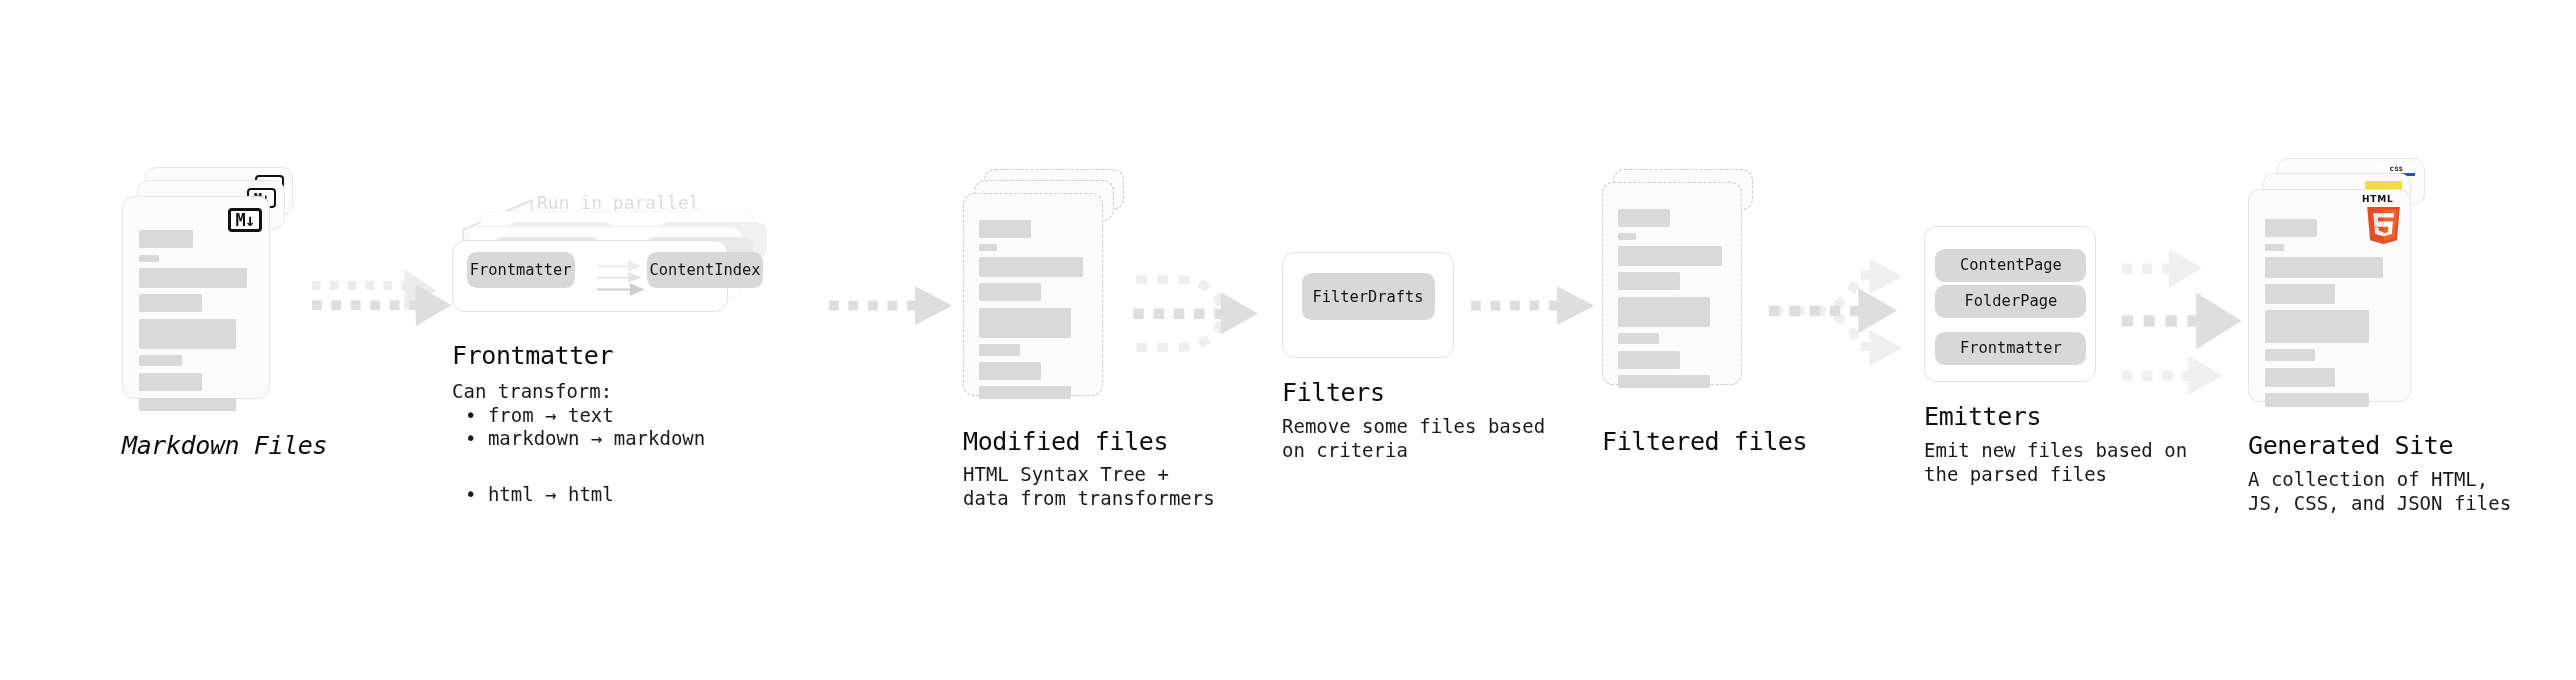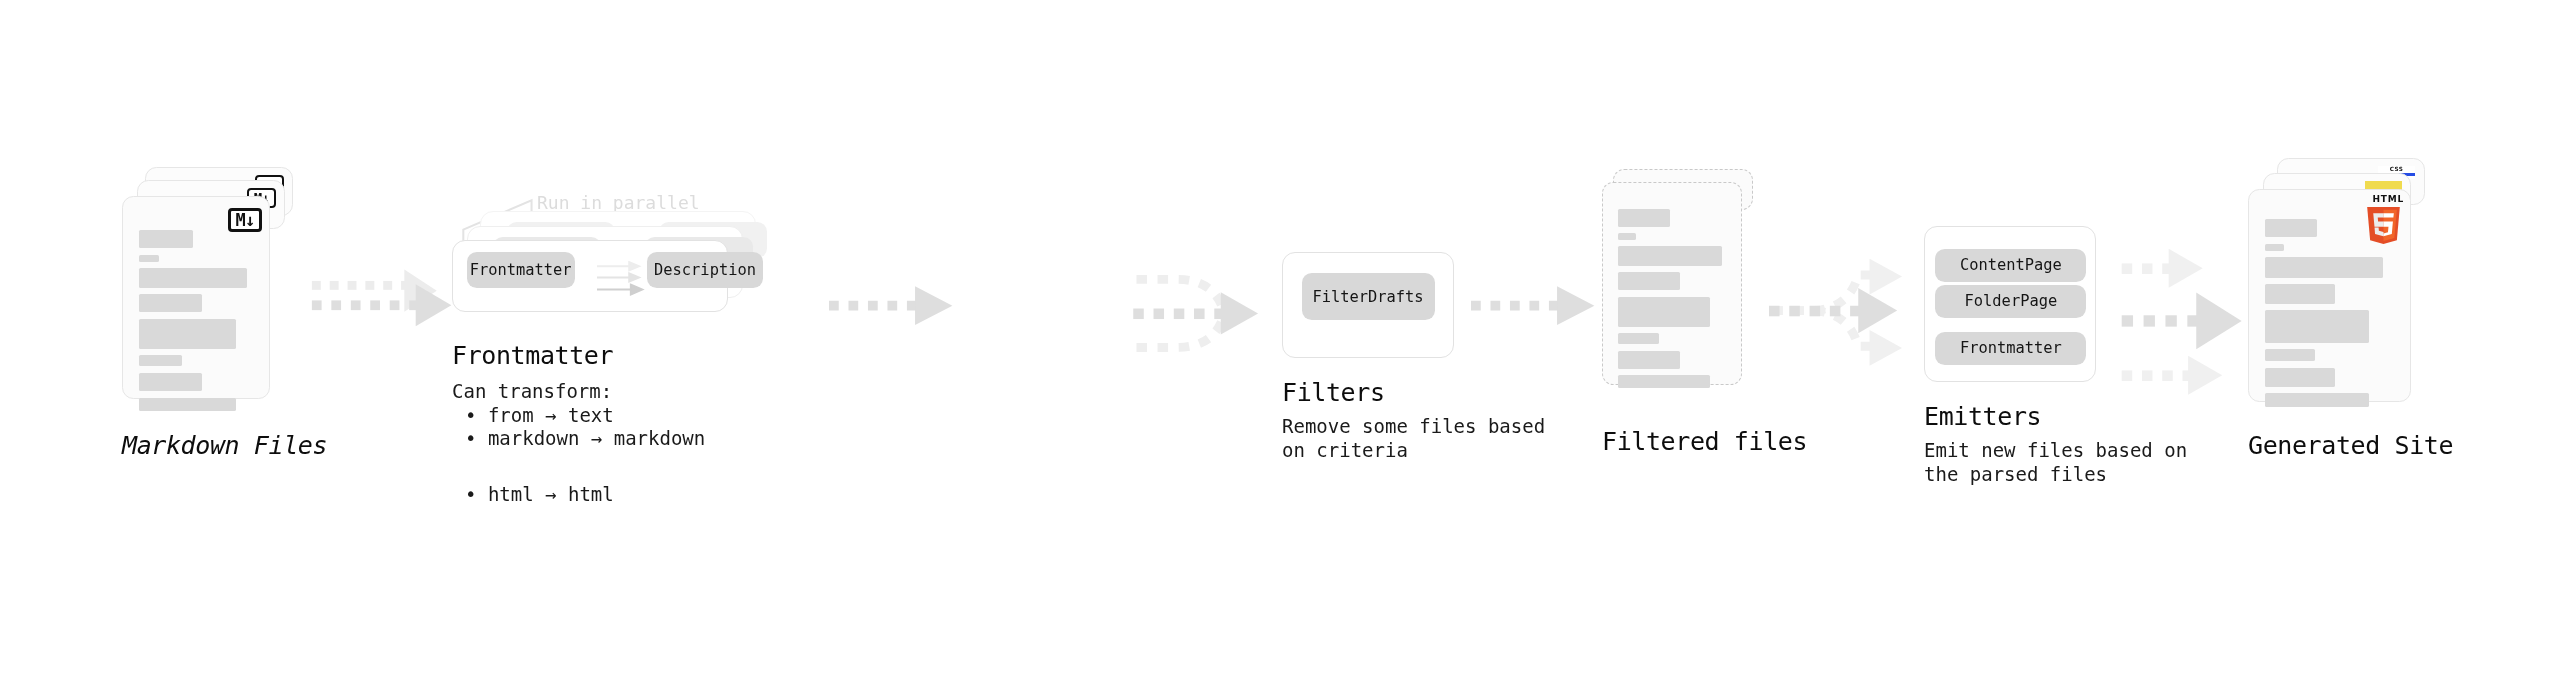--- a/index.html
+++ b/index.html
@@ -21,21 +21,21 @@
 
   
   .md-badge{position:absolute;width:34px;height:24.4px;border:3.3px solid #111;
       border-radius:4.1px;background:#fff;display:flex;align-items:center;
       justify-content:center;font-weight:bold;font-size:17px;color:#111;
       line-height:1;letter-spacing:-0.8px;box-sizing:border-box;}
   .md-badge.sm{width:29px;height:20.3px;border-width:2.4px;font-size:14px;}
 
   
   .h5{position:absolute;width:42px;height:49px;}
-  .h5 .cap{font-size:9px;font-weight:bold;color:#111;text-align:right;
+  .h5 .cap{font-size:9px;font-weight:bold;color:#111;text-align:left;
       letter-spacing:0.8px;line-height:1;font-family:"DejaVu Sans",sans-serif;}
   .h5 .shield{width:37px;height:39px;margin:1.6px auto 0;position:relative;}
 
   .js-badge{position:absolute;width:37px;height:18px;background:#F0DB4F;}
   .css-badge{position:absolute;width:37px;height:13px;background:#fff;
       display:flex;flex-direction:column;align-items:center;}
   .css-badge .t{font-size:5.7px;font-weight:bold;color:#111;
       font-family:"DejaVu Sans",sans-serif;letter-spacing:0.4px;line-height:6.5px;}
   .css-badge .u{width:36px;height:3.3px;background:#264de4;}
 
@@ -138,21 +138,21 @@
         <line x1="0" y1="19" x2="40" y2="19"></line>
           <polygon points="40,14 52,19 40,24"></polygon>
       </g>
       <g stroke="#cfcfcf" stroke-width="2.5" fill="#cfcfcf">
         <line x1="0" y1="34" x2="42" y2="34"></line>
           <polygon points="42,28 56,34 42,40"></polygon>
       </g>
     </svg>
 
     <div class="pill" style="left:14.6px;top:57px;width:108px;height:36px;font-size:15.4px;">Frontmatter</div>
-    <div class="pill" style="left:195px;top:57px;width:116px;height:36px;font-size:15.4px;">Description</div>
+    <div class="pill" style="left:195px;top:57px;width:116px;height:36px;font-size:15.4px;">ContentIndex</div>
 
     <div class="title" style="left:0;top:146px;">Frontmatter</div>
     <div class="sub" style="left:0;top:185px;">Can transform:</div>
     <div class="sub list" style="left:13px;top:209px;">• from → text</div>
     <div class="sub list" style="left:13px;top:232px;">• markdown → markdown</div>
     <div class="sub list" style="left:13px;top:256px;margin-top:32px;">• html → html</div>
   </div>
 
   <div class="arr" style="left:829px;top:286px;">
     <svg width="138" height="49" viewBox="0 0 170 60">
@@ -160,20 +160,39 @@
         <rect x="0" y="18" width="12" height="12"></rect>
           <rect x="24" y="18" width="12" height="12"></rect>
         <rect x="48" y="18" width="12" height="12"></rect>
           <rect x="72" y="18" width="12" height="12"></rect>
         <rect x="96" y="18" width="12" height="12"></rect>
         <polygon points="106,0 152,24 106,48"></polygon>
       </g>
     </svg>
   </div>
 
+  <div class="node" style="left:963px;top:169px;">
+    <div class="doc-stack" style="width:171px;height:260px;">
+      <div class="doc dashed" style="left:21px;top:0;width:140px;height:41px;"></div>
+      <div class="doc dashed" style="left:10.6px;top:11.4px;width:140px;height:41px;"></div>
+      <div class="doc dashed" style="left:0;top:24.4px;width:140px;height:203px;">
+        <div class="skel" style="left:14.6px;top:26px;width:52px;height:18px;"></div>
+        <div class="skel" style="left:14.6px;top:50px;width:18.7px;height:6.5px;"></div>
+        <div class="skel" style="left:14.6px;top:63px;width:104px;height:19.5px;"></div>
+        <div class="skel" style="left:14.6px;top:89px;width:62px;height:18px;"></div>
+        <div class="skel" style="left:14.6px;top:114px;width:92px;height:30px;"></div>
+        <div class="skel" style="left:14.6px;top:150px;width:41px;height:11.4px;"></div>
+        <div class="skel" style="left:14.6px;top:168px;width:62px;height:18px;"></div>
+        <div class="skel" style="left:14.6px;top:192px;width:92px;height:13px;"></div>
+      </div>
+    </div>
+    <div class="title" style="left:0;top:258px;">Modified files</div>
+    <div class="sub" style="left:0;top:294px;">HTML Syntax Tree +
+data from transformers</div>
+  </div>
 
   <div class="arr" style="left:1130px;top:258px;">
     <svg width="154" height="114" viewBox="0 0 190 140">
       <g stroke="#eeeeee" stroke-width="11" stroke-dasharray="13 13" fill="none" stroke-linecap="butt">
         <path d="M8 26 L58 26 Q104 26 116 66"></path>
         <path d="M8 110 L58 110 Q104 110 116 70"></path>
       </g>
       <g fill="#dedede">
         <rect x="4" y="62" width="13" height="13"></rect>
           <rect x="29" y="62" width="13" height="13"></rect>
@@ -311,16 +330,18 @@
             <polygon fill="#F16529" points="256,472 406,430 441,37 256,37"></polygon>
             <polygon fill="#EBEBEB" points="256,201 181,201 176,144 256,144 256,88 255,88 114,88 116,106 131,273 256,273"></polygon>
             <polygon fill="#EBEBEB" points="256,347 255,347 192,330 188,285 158,285 132,285 139,374 255,406 256,406"></polygon>
             <polygon fill="#FFFFFF" points="255,201 255,273 325,273 318,349 255,366 255,405 371,373 372,360 385,214 387,201 373,201"></polygon>
             <polygon fill="#FFFFFF" points="255,88 255,123 255,143 255,144 392,144 392,144 393,144 394,132 397,106 399,88"></polygon>
           </svg>
         </div>
       </div>
     </div>
     <div class="title" style="left:0;top:273px;">Generated Site</div>
+    <div class="sub" style="left:0;top:310px;">A collection of HTML,
+JS, CSS, and JSON files</div>
   </div>
 
 </div>
 
 
 </body></html>

